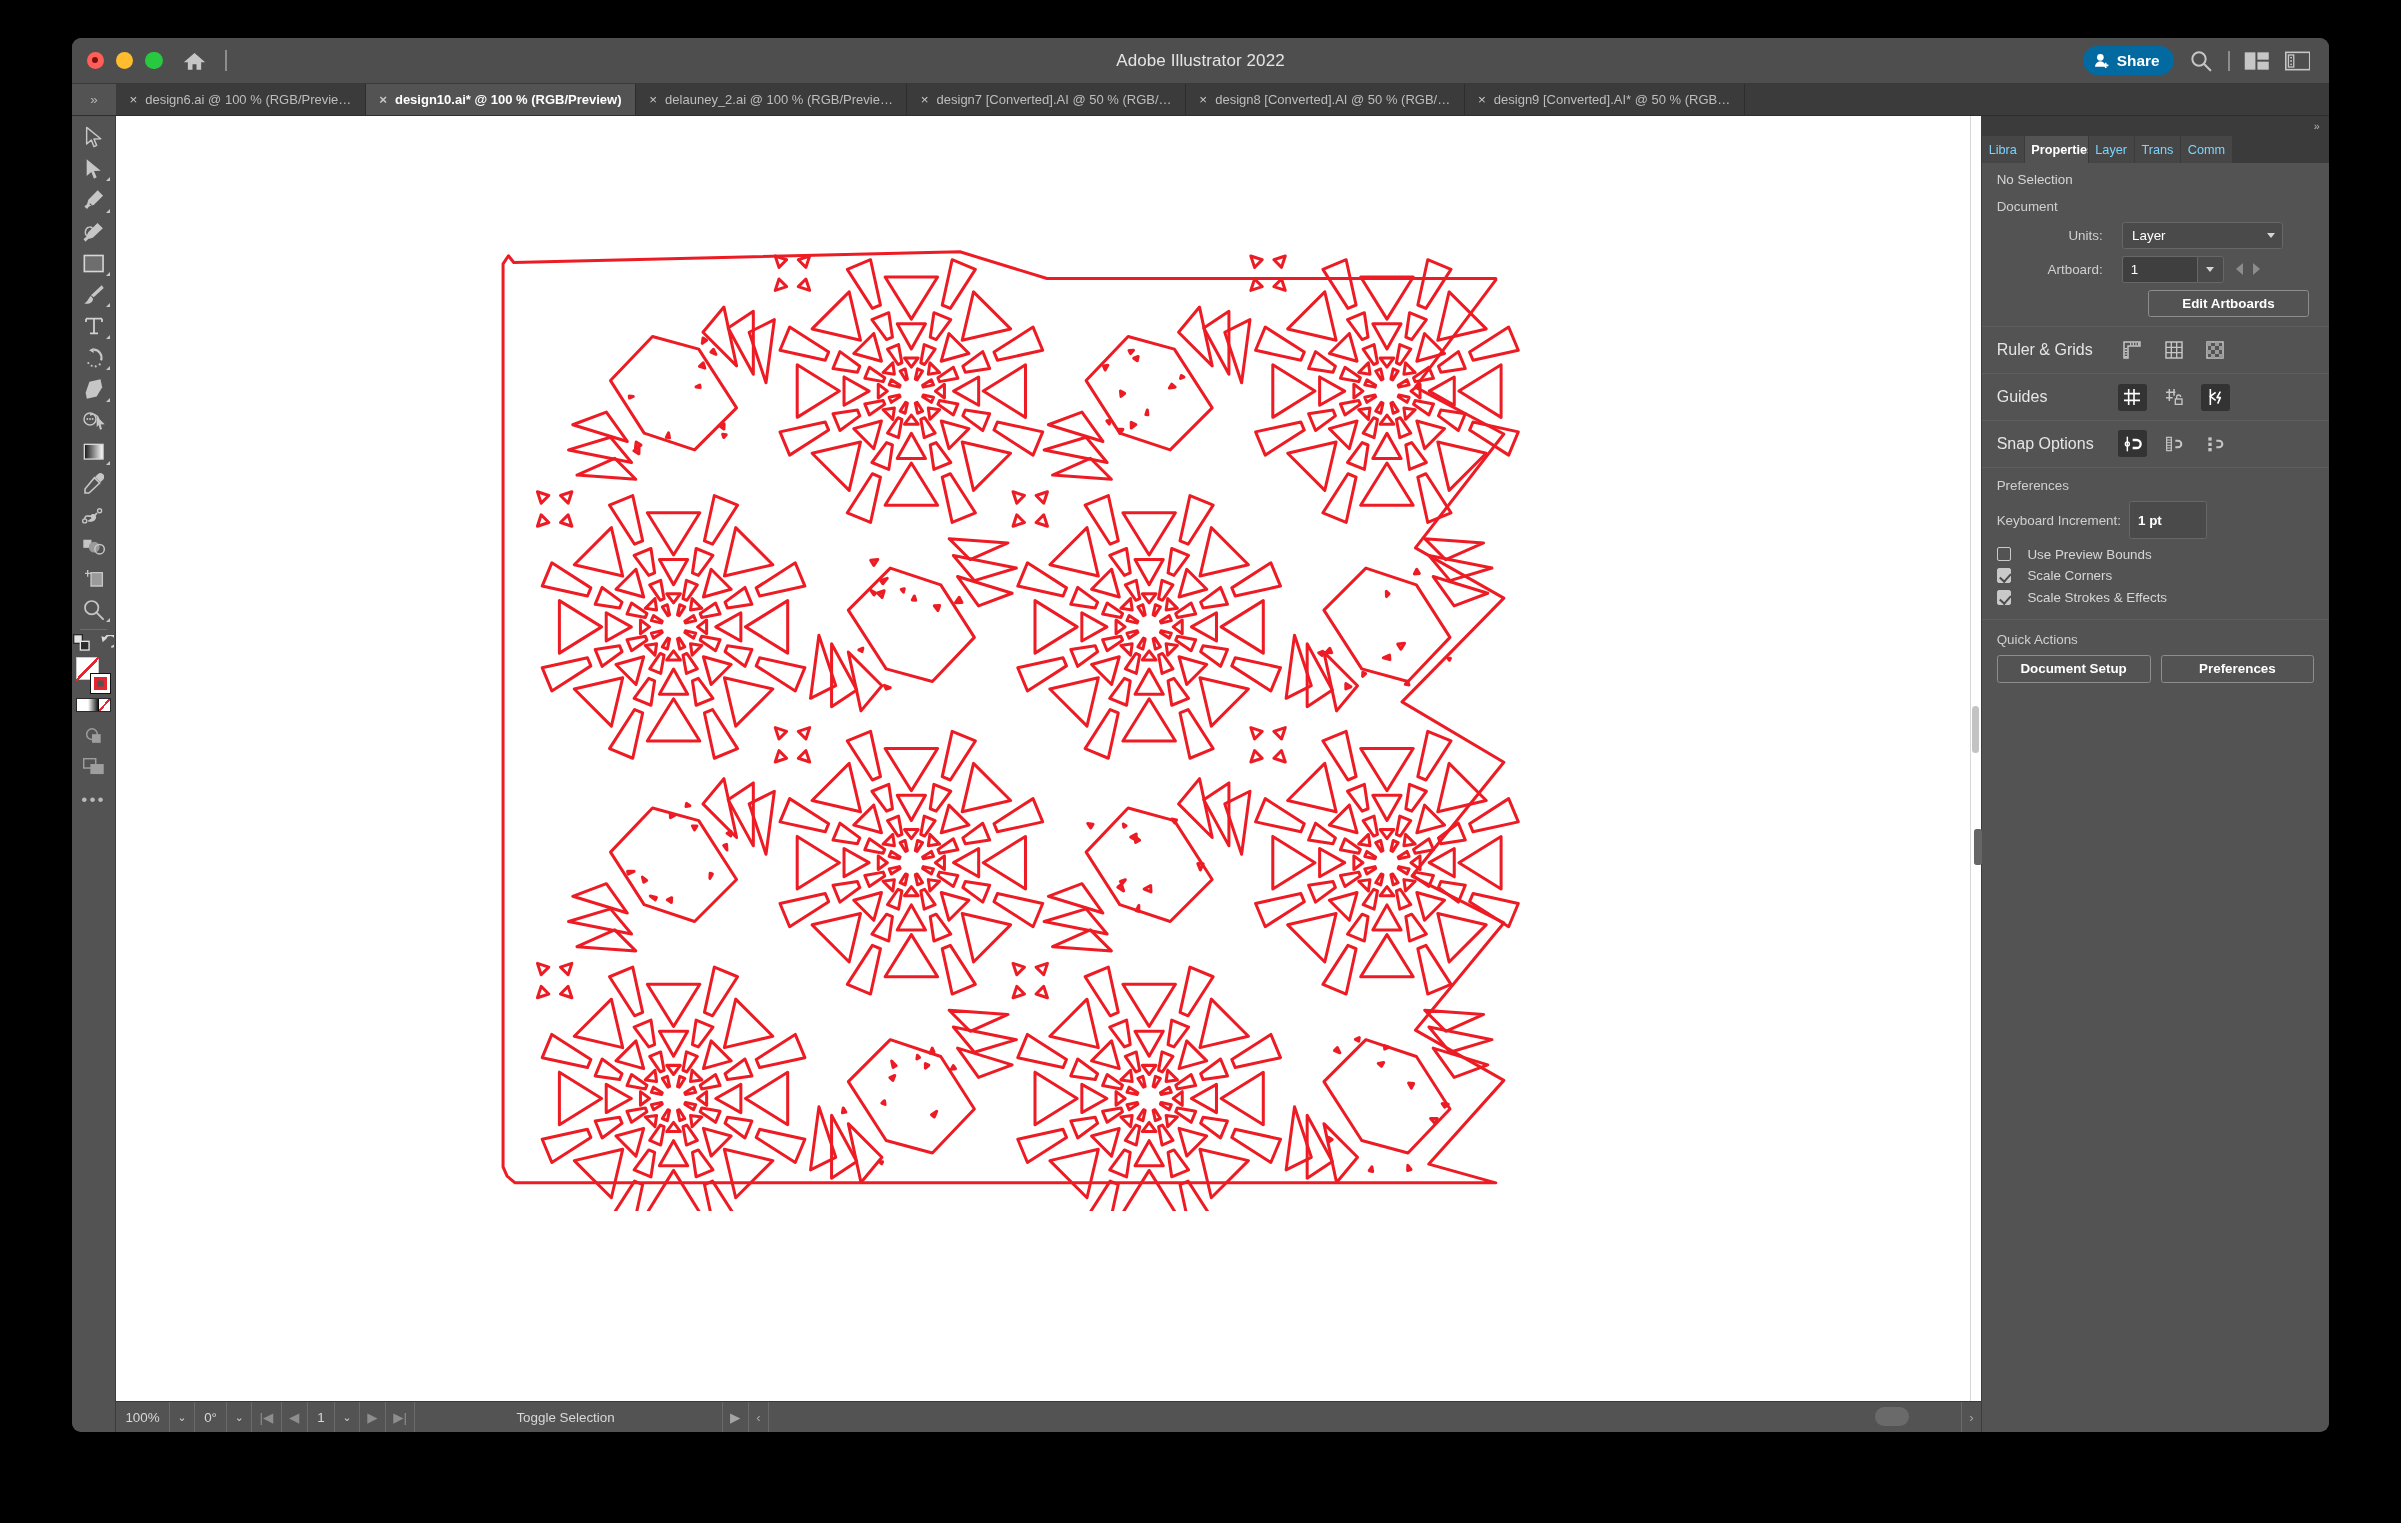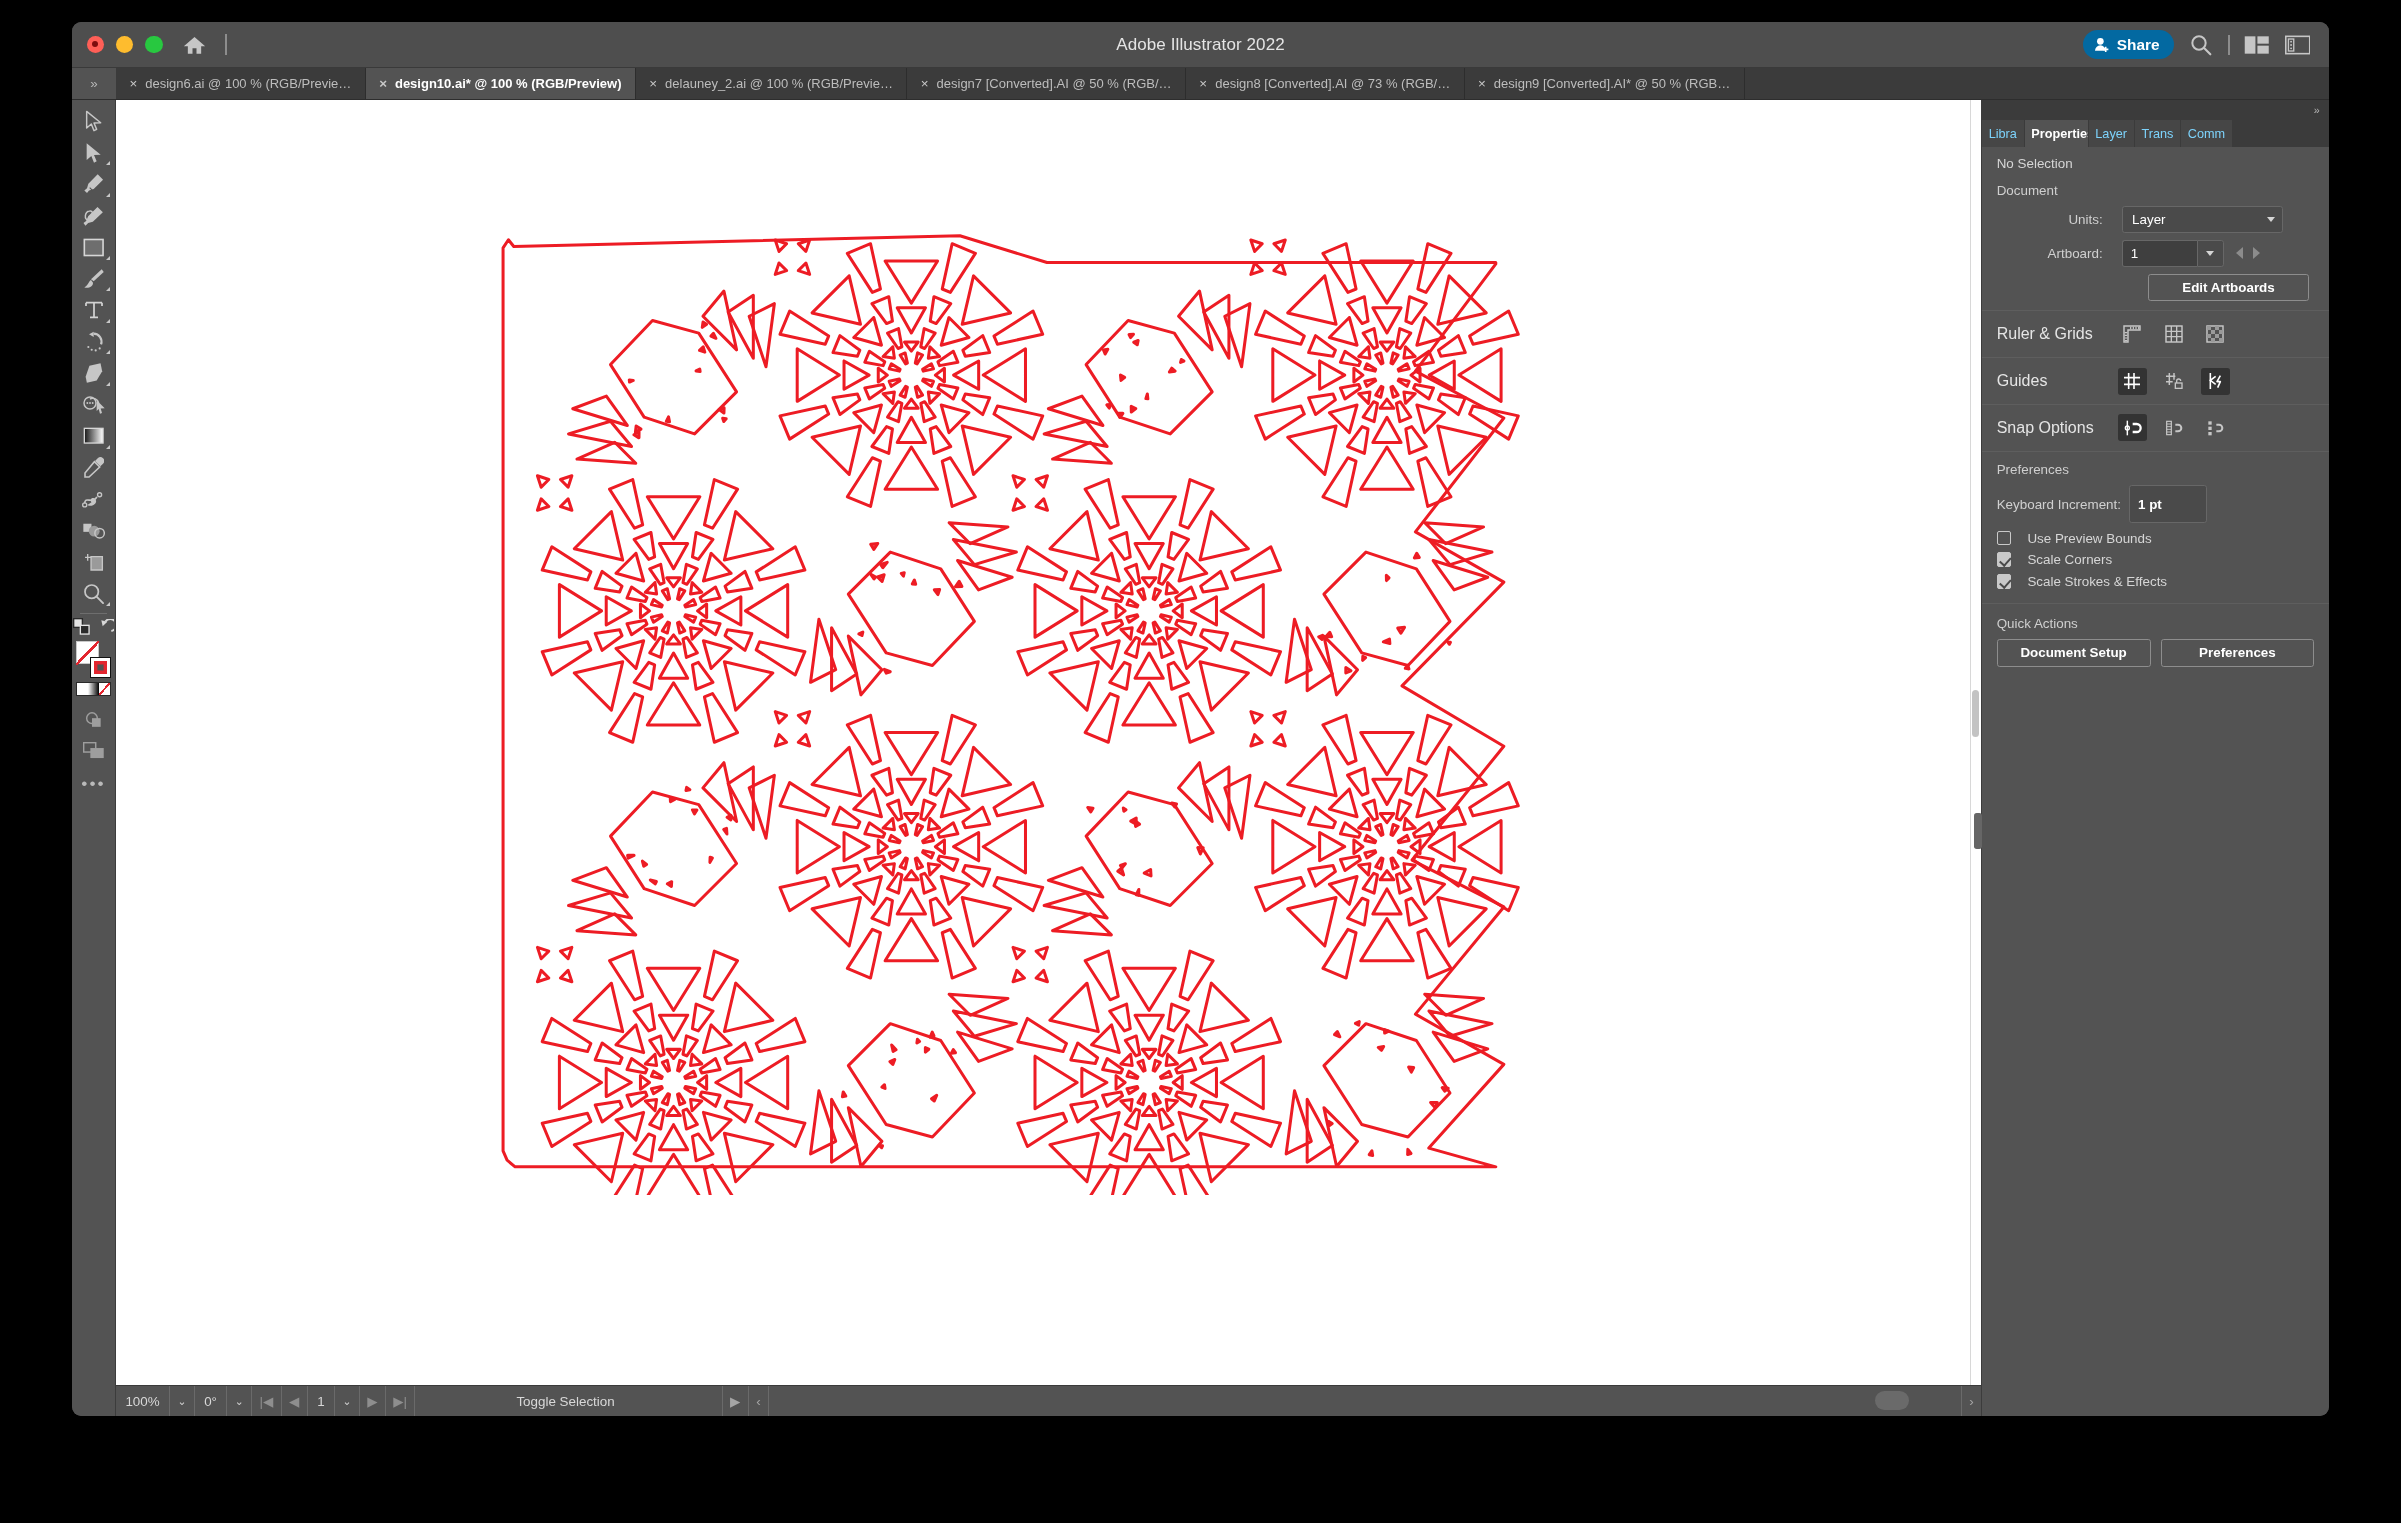--- a/index.html
+++ b/index.html
@@ -4,21 +4,21 @@
 <style>
   * { box-sizing: border-box; margin: 0; padding: 0; }
   html, body {
     width: 2401px; height: 1524px;
     background: #000;
     font-family: "Liberation Sans", sans-serif;
     overflow: hidden;
   }
   #app {
     position: absolute;
-    left: 72px; top: 22px;
+    left: 72px; top: 38px;
     width: 2257px; height: 1394px;
     background: #535353;
     border-radius: 9.4px;
     overflow: hidden;
     display: flex; flex-direction: column;
   }
 
   
   .titlebar {
     height: 46px; flex: 0 0 46px;
@@ -305,21 +305,21 @@
         <div class="tab">
           <span class="x">×</span>
           <span class="lbl">delauney_2.ai @ 100 % (RGB/Previe…</span>
         </div>
         <div class="tab">
           <span class="x">×</span>
           <span class="lbl">design7 [Converted].AI @ 50 % (RGB/…</span>
         </div>
         <div class="tab">
           <span class="x">×</span>
-          <span class="lbl">design8 [Converted].AI @ 73 % (RGB/…</span>
+          <span class="lbl">design8 [Converted].AI @ 50 % (RGB/…</span>
         </div>
         <div class="tab">
           <span class="x">×</span>
           <span class="lbl">design9 [Converted].AI* @ 50 % (RGB…</span>
         </div>
       </div>
   </div>
 
   <div class="body">
 

